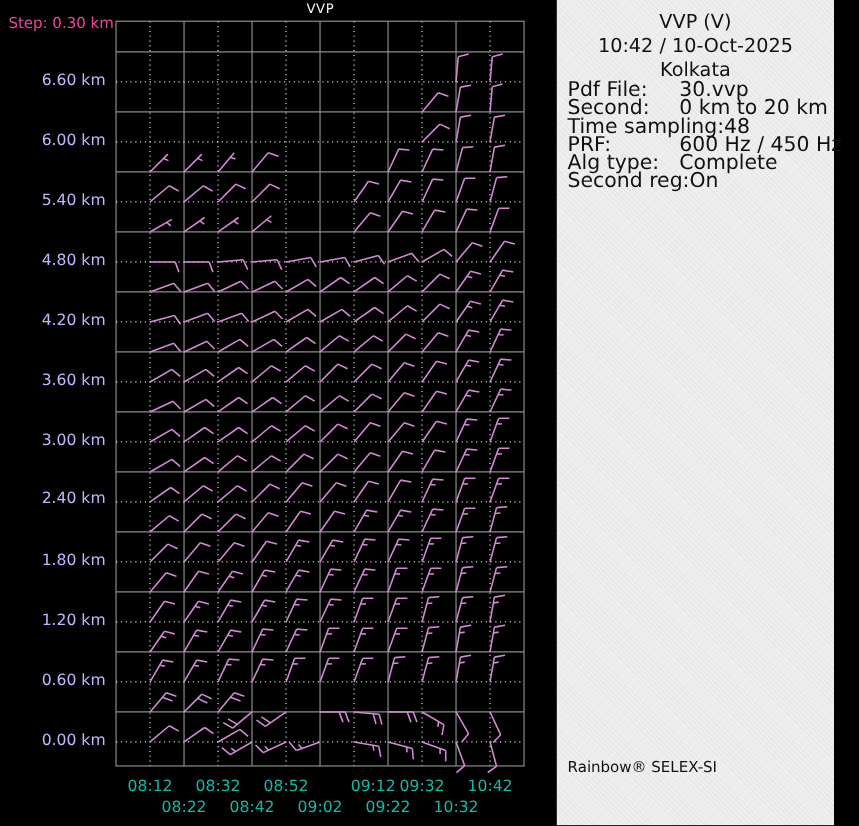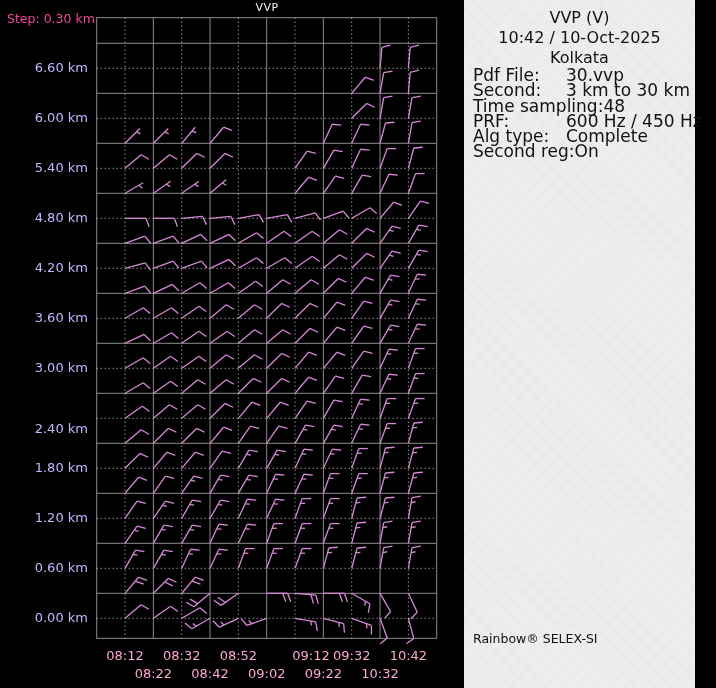--- a/index.html
+++ b/index.html
@@ -14,21 +14,21 @@
     color:#f2f2f2;font-size:11px;letter-spacing:.5px;
   }
   .step-label{
     position:absolute;left:7px;top:11px;color:#ec4899;font-size:12.5px;white-space:nowrap;
   }
   .ylab{
     position:absolute;left:8px;width:80px;text-align:right;color:#c4b5fd;
     font-size:13px;white-space:nowrap;
   }
   .xlab{
-    position:absolute;width:46px;text-align:center;color:#f9a8d4;
+    position:absolute;width:46px;text-align:center;color:#14b8a6;
     font-size:13px;white-space:nowrap;
   }
   #plot-svg{position:absolute;left:0;top:0;}
   
   .panel{
     position:absolute;left:464px;top:0;width:231px;height:688px;
     background-color:#f1f1f1;
     background-image:
       repeating-linear-gradient(45deg, rgba(120,120,130,.06) 0 1px, transparent 1px 3px),
       repeating-linear-gradient(-45deg, rgba(150,140,150,.05) 0 1px, transparent 1px 2px);
@@ -1061,21 +1061,21 @@
     </svg>
 
   <div id="y-labels">
       <div class="ylab" style="top: 60.3px;">6.60 km</div>
       <div class="ylab" style="top: 110.3px;">6.00 km</div>
       <div class="ylab" style="top: 160.3px;">5.40 km</div>
       <div class="ylab" style="top: 210.3px;">4.80 km</div>
       <div class="ylab" style="top: 260.3px;">4.20 km</div>
       <div class="ylab" style="top: 310.3px;">3.60 km</div>
       <div class="ylab" style="top: 360.3px;">3.00 km</div>
-      <div class="ylab" style="top: 421px;">2.40 km</div>
+      <div class="ylab" style="top: 408px;">2.40 km</div>
       <div class="ylab" style="top: 460.3px;">1.80 km</div>
       <div class="ylab" style="top: 510.3px;">1.20 km</div>
       <div class="ylab" style="top: 560.3px;">0.60 km</div>
       <div class="ylab" style="top: 610.3px;">0.00 km</div>
     </div>
   <div id="x-labels">
       <div class="xlab" style="left: 102.033px; top: 648px;">08:12</div>
       <div class="xlab" style="left: 130.367px; top: 666px;">08:22</div>
       <div class="xlab" style="left: 158.7px; top: 648px;">08:32</div>
       <div class="xlab" style="left: 187.033px; top: 666px;">08:42</div>
@@ -1094,21 +1094,21 @@
       <div class="panel-datetime">10:42 / 10-Oct-2025</div>
       <div class="panel-site">Kolkata</div>
     </div>
     <div class="panel-fields" id="panel-fields">
         <div class="field-row">
           <div class="field-label">Pdf File:</div>
           <div class="field-value">30.vvp</div>
         </div>
         <div class="field-row">
           <div class="field-label">Second:</div>
-          <div class="field-value">3 km to 30 km</div>
+          <div class="field-value">0 km to 20 km</div>
         </div>
         <div class="field-row">
           <div class="field-label">Time sampling:</div>
           <div class="field-value">48</div>
         </div>
         <div class="field-row">
           <div class="field-label">PRF:</div>
           <div class="field-value">600 Hz / 450 Hz</div>
         </div>
         <div class="field-row">

